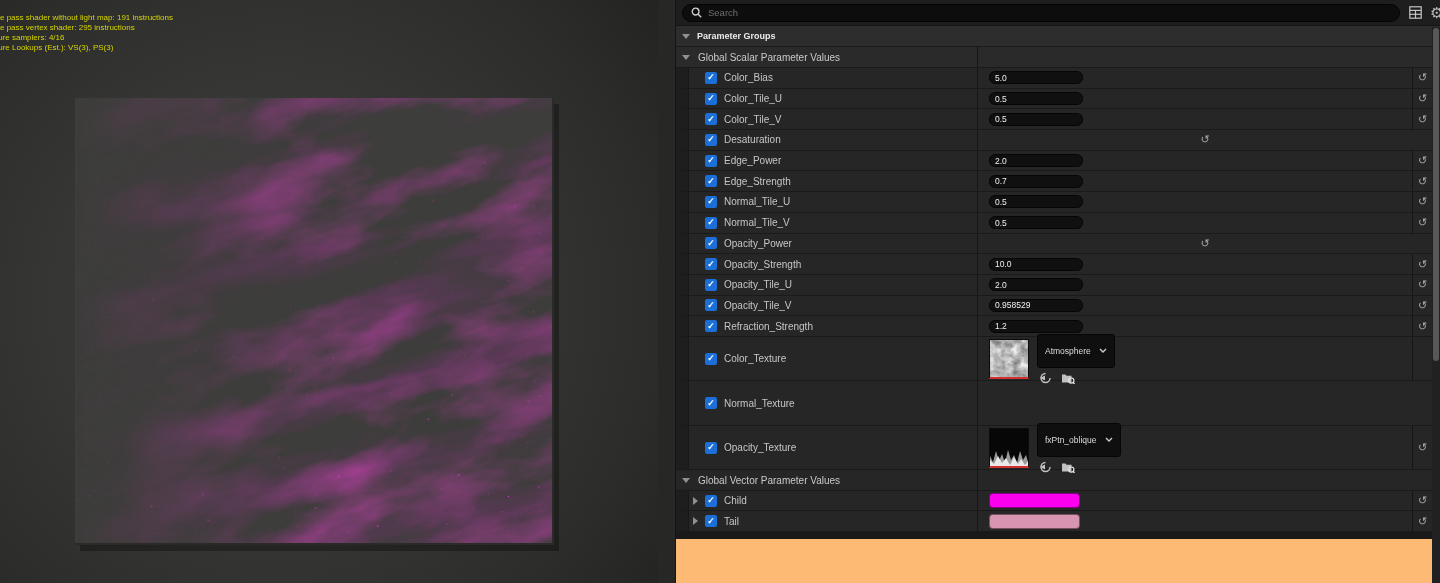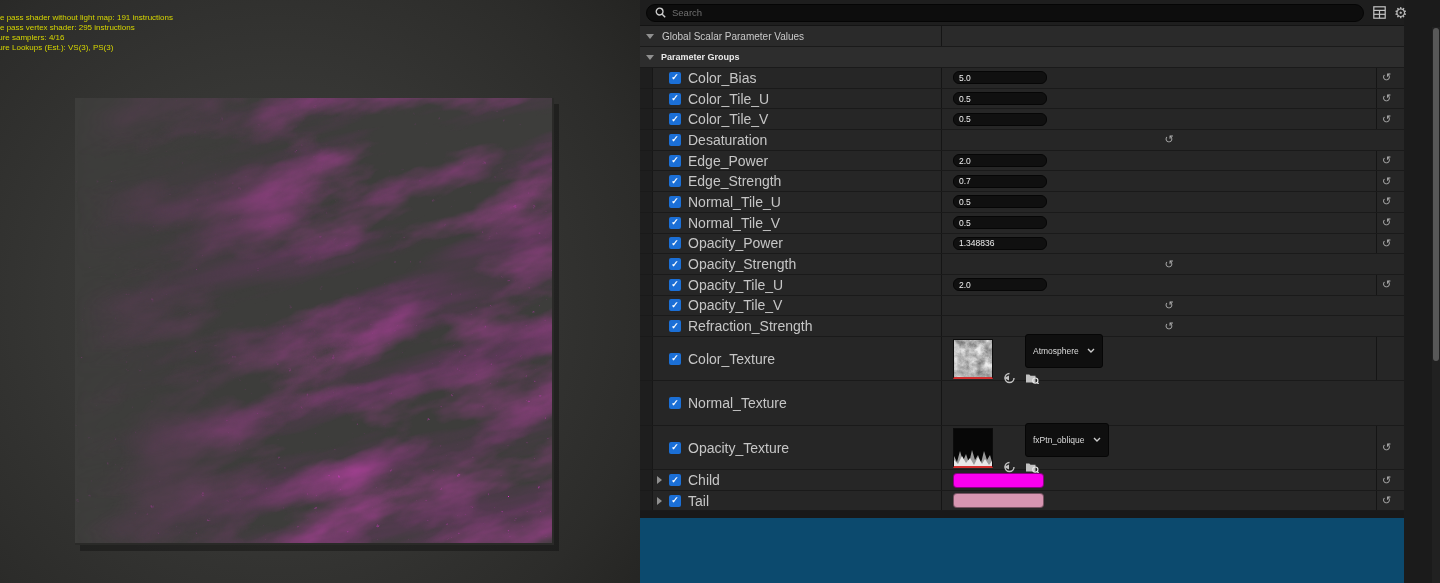--- a/index.html
+++ b/index.html
@@ -11,21 +11,21 @@
   .viewport { position:absolute; left:0; top:0; width:658px; height:583px;
     background:radial-gradient(circle at 42% 52%, #3f3f3d 0%, #363634 45%, #2c2c2a 78%, #232321 100%); }
   .shader-stats { position:absolute; left:-4px; top:13px; color:#d6d600; font-size:8px; line-height:10px; white-space:pre; letter-spacing:0; }
   .preview-plane { position:absolute; left:75px; top:98px; width:479px; height:447px;
     box-shadow:5px 6px 0 rgba(0,0,0,0.30); }
   .preview-plane svg { display:block; }
 
   .splitter { position:absolute; left:658px; top:0; width:18px; height:583px; background:#272726; border-right:1px solid #151515; }
 
   
-  .panel { position:absolute; left:640px; top:0; width:764px; height:583px; background:#0c4a6e; }
+  .panel { position:absolute; left:676px; top:0; width:764px; height:583px; background:#fdba74; }
 
   .topbar { height:26px; background:#1e1e1e; display:flex; align-items:center; padding:0 4px 0 6px; border-bottom:1px solid #141414; }
   .searchbox { flex:0 0 718px; height:18px; background:#0d0d0d; border:1px solid #050505; border-radius:9px; display:flex; align-items:center; padding:0 8px; gap:6px; }
   .searchbox input { flex:1; background:transparent; border:none; outline:none; color:#cfcfcf; font-size:9.5px; font-family:"Liberation Sans",sans-serif; }
   .searchbox input::placeholder { color:#6f6f6f; }
   .topbar-icons { flex:1; display:flex; align-items:center; justify-content:flex-end; gap:8px; padding-left:6px; }
   .gear { color:#b9b9b9; font-size:15px; line-height:15px; width:16px; margin-right:-10px; }
 
   .rowbase { display:flex; align-items:stretch; background:#262626; border-bottom:1px solid #1a1a1a; }
   .h-pg { height:21px; background:#2d2d2d; }
@@ -48,27 +48,27 @@
 
   .gutter { width:13px; background:#1e1e1e; border-right:1px solid #171717; }
   .namecol { width:289px; display:flex; align-items:center; gap:7px; padding-left:16px; border-right:1px solid #151515; }
   .namecol.vec { padding-left:4px; }
   .valcol { width:435px; display:flex; align-items:center; padding-left:11px; border-right:1px solid #151515; }
   .resetcol { flex:1; display:flex; align-items:center; justify-content:center; padding-right:8px; }
   .reset { color:#ababab; font-size:11px; line-height:11px; cursor:pointer; }
 
   .cb { width:12px; height:12px; background:#1b6fd6; border-radius:2px; display:flex; align-items:center; justify-content:center; flex:0 0 12px; }
   .cb .tick { color:#fff; font-size:9px; line-height:9px; font-weight:bold; transform:translateY(-0.5px); }
-  .plabel { color:#c6c6c6; font-size:14px; }
+  .plabel { color:#c6c6c6; font-size:10px; }
 
   .valbox { width:94px; height:13px; background:#101010; border:1px solid #060606; border-radius:6px; color:#efefef; font-size:8.5px; padding:0 5px; font-family:"Liberation Sans",sans-serif; outline:none; }
 
   .thumb { width:40px; height:40px; border:1px solid #0c0c0c; border-bottom:2px solid #d22f2f; background:#000; overflow:hidden; flex:0 0 40px; }
   .texstack { display:flex; flex-direction:column; gap:4px; margin-left:8px; }
-  .assetpill { height:15px; background:#0f0f0f; border:1px solid #060606; border-radius:3px; display:inline-flex; align-items:center; gap:8px; padding:16px 7px; color:#dcdcdc; font-size:8.5px; width:max-content; cursor:pointer;margin-left:24px; }
+  .assetpill { height:15px; background:#0f0f0f; border:1px solid #060606; border-radius:3px; display:inline-flex; align-items:center; gap:8px; padding:16px 7px; color:#dcdcdc; font-size:8.5px; width:max-content; cursor:pointer; }
   .asseticons { display:flex; align-items:center; gap:9px; padding-left:2px; }
   .aicon { display:flex; }
 
   .swatch { width:91px; height:15px; border-radius:4px; border:1px solid rgba(0,0,0,0.45); }
 
   .footer-row { position:relative; }
   .footer-row .namecol-empty { width:303px; border-right:1px solid #151515; }
   .footer-row .valcol-empty { width:436px; border-right:1px solid #151515; }
   .footer-btns { position:absolute; right:28px; top:3px; display:flex; gap:10px; }
   .btn { background:#3d3d3d; border:1px solid #232323; border-radius:2px; color:#ececec; font-size:9px; padding:2.5px 13px; cursor:pointer; font-family:"Liberation Sans",sans-serif; }
@@ -157,33 +157,33 @@
         <svg width="13" height="13" viewBox="0 0 13 13">
           <rect x="0.8" y="0.8" width="11.4" height="11.4" fill="none" stroke="#c4c4c4" stroke-width="1.2"></rect>
           <line x1="0.8" y1="4.4" x2="12.2" y2="4.4" stroke="#c4c4c4" stroke-width="1.2"></line>
           <line x1="6.5" y1="4.4" x2="6.5" y2="12.2" stroke="#c4c4c4" stroke-width="1.2"></line>
           <line x1="0.8" y1="8.3" x2="12.2" y2="8.3" stroke="#c4c4c4" stroke-width="1.2"></line>
         </svg>
         <span class="gear">⚙</span>
       </div>
     </div>
 
+    <div class="rowbase h-pg pg-row">
+      <span class="tri-down"></span>
+      <span class="pg-title">Parameter Groups</span>
+    </div>
+
     <div class="rowbase h-cat">
       <div class="cat-name">
         <span class="tri-down"></span>
         <span class="cat-title">Global Scalar Parameter Values</span>
       </div>
       <div class="cat-fill"></div>
     </div>
 
-    <div class="rowbase h-pg pg-row">
-      <span class="tri-down"></span>
-      <span class="pg-title">Parameter Groups</span>
-    </div>
-
     <div class="rowbase h-scalar">
       <div class="gutter"></div>
       <div class="namecol">
         <span class="cb">
             <span class="tick">✓</span>
           </span>
         <span class="plabel">Color_Bias</span>
       </div>
       <div class="valcol">
           <input class="valbox" value="5.0" style="">
@@ -295,35 +295,35 @@
         </div>
     </div>
     <div class="rowbase h-scalar">
       <div class="gutter"></div>
       <div class="namecol">
         <span class="cb">
             <span class="tick">✓</span>
           </span>
         <span class="plabel">Opacity_Power</span>
       </div>
-      <div class="valcol">
-          <input class="valbox" value="1.348836" style="">
-        </div>
       <div class="resetcol">
           <span class="reset">↺</span>
         </div>
     </div>
     <div class="rowbase h-scalar">
       <div class="gutter"></div>
       <div class="namecol">
         <span class="cb">
             <span class="tick">✓</span>
           </span>
         <span class="plabel">Opacity_Strength</span>
       </div>
+      <div class="valcol">
+          <input class="valbox" value="10.0" style="">
+        </div>
       <div class="resetcol">
           <span class="reset">↺</span>
         </div>
     </div>
     <div class="rowbase h-scalar">
       <div class="gutter"></div>
       <div class="namecol">
         <span class="cb">
             <span class="tick">✓</span>
           </span>
@@ -337,32 +337,38 @@
         </div>
     </div>
     <div class="rowbase h-scalar">
       <div class="gutter"></div>
       <div class="namecol">
         <span class="cb">
             <span class="tick">✓</span>
           </span>
         <span class="plabel">Opacity_Tile_V</span>
       </div>
+      <div class="valcol">
+          <input class="valbox" value="0.958529" style="">
+        </div>
       <div class="resetcol">
           <span class="reset">↺</span>
         </div>
     </div>
     <div class="rowbase h-scalar">
       <div class="gutter"></div>
       <div class="namecol">
         <span class="cb">
             <span class="tick">✓</span>
           </span>
         <span class="plabel">Refraction_Strength</span>
       </div>
+      <div class="valcol">
+          <input class="valbox" value="1.2" style="">
+        </div>
       <div class="resetcol">
           <span class="reset">↺</span>
         </div>
     </div>
 
 
     <div class="rowbase h-tex">
       <div class="gutter"></div>
       <div class="namecol">
         <span class="cb">
@@ -451,20 +457,27 @@
               <line x1="12.2" y1="10.5" x2="13.6" y2="11.9" stroke="#e6e6e6" stroke-width="1.3"></line>
             </svg>
           </div>
         </div>
       </div>
       <div class="resetcol">
           <span class="reset">↺</span>
         </div>
     </div>
 
+    <div class="rowbase h-vec">
+      <div class="cat-name">
+        <span class="tri-down"></span>
+        <span class="cat-title">Global Vector Parameter Values</span>
+      </div>
+      <div class="cat-fill"></div>
+    </div>
 
     <div class="rowbase h-vec">
       <div class="gutter"></div>
       <div class="namecol vec">
         <span class="tri-right"></span>
         <span class="cb">
             <span class="tick">✓</span>
           </span>
         <span class="plabel">Child</span>
       </div>

